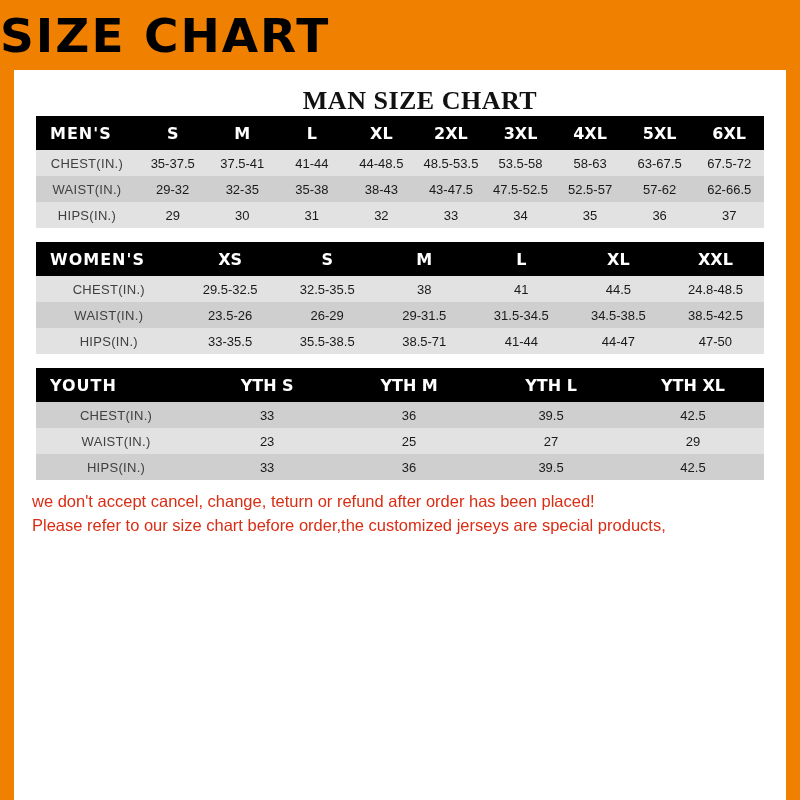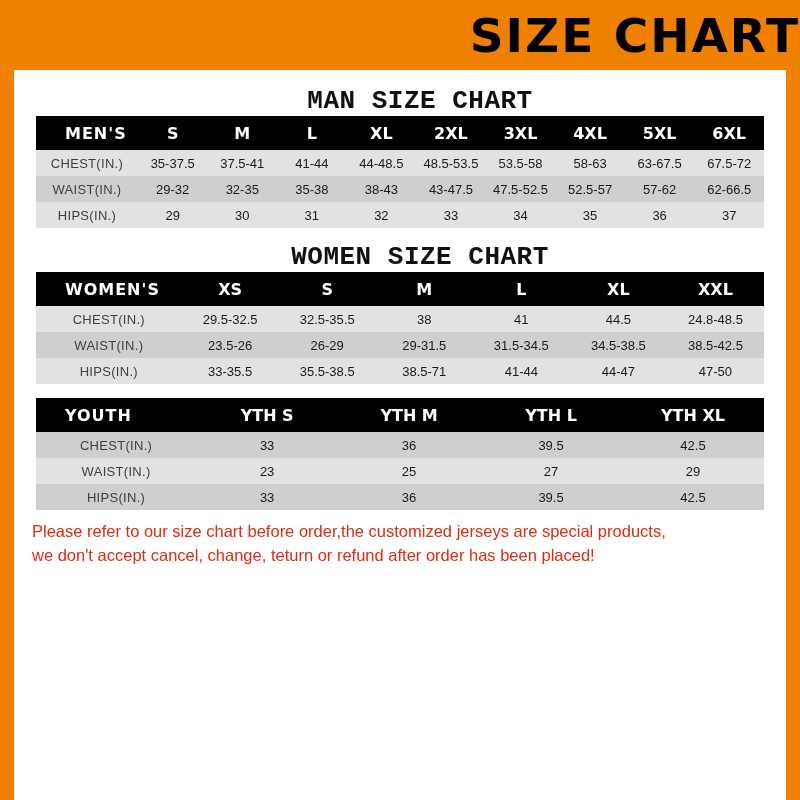--- a/index.html
+++ b/index.html
@@ -15,34 +15,34 @@
     width: 800px; height: 800px;
     background: #ffffff;
     border-left: 14px solid #f08000;
     border-right: 14px solid #f08000;
   }
   .header-band {
     background: #f08000;
     height: 70px;
     display: flex;
     align-items: center;
-    justify-content: flex-end;
+    justify-content: flex-start;
     margin: 0 -14px;
   }
   .header-title {
     font-family: "DejaVu Sans", sans-serif;
     font-weight: bold;
     font-size: 47px;
     letter-spacing: 2px;
     color: #000;
     line-height: 1;
   }
   .section-title {
     text-align: center;
-    font-family: Liberation Mono, monospace;
+    font-family: Liberation Serif, serif;
     font-weight: bold;
     font-size: 26px;
     color: #111;
     letter-spacing: 0.5px;
     margin-left: 40px;
   }
   .chart-wrap { padding: 0 22px; }
   table.size-table {
     width: 100%;
     border-collapse: collapse;
@@ -59,21 +59,21 @@
   table.size-table thead th {
     background: #000;
     color: #fff;
     height: 34px;
     font-size: 16px;
     font-weight: bold;
     font-family: "DejaVu Sans", sans-serif;
   }
   table.size-table thead th.rowhead {
     text-align: left;
-    padding-left: 29px;
+    padding-left: 14px;
     letter-spacing: 1px;
   }
   table.size-table tbody tr.alt-a td { background: #e2e2e2; }
   table.size-table tbody tr.alt-b td { background: #cfcfcf; }
   table.size-table tbody td.rowlabel {
     text-align: center;
     font-size: 13px;
     color: #404040;
     letter-spacing: 0.3px;
   }
@@ -150,21 +150,20 @@
               <td>35</td>
               <td>36</td>
               <td>37</td>
             </tr>
           </tbody>
         </table>
     </div>
   </div>
 
   <div class="s2">
-    <div class="section-title">WOMEN SIZE CHART</div>
     <div class="chart-wrap">
       <table class="size-table">
           <thead>
             <tr>
               <th class="rowhead" style="width: 20%; margin-left: 20px;">WOMEN'S</th>
               <th>XS</th>
               <th>S</th>
               <th>M</th>
               <th>L</th>
               <th>XL</th>
@@ -237,17 +236,17 @@
               <td>36</td>
               <td>39.5</td>
               <td>42.5</td>
             </tr>
           </tbody>
         </table>
     </div>
   </div>
 
   <div class="footer-note">
+    <div>we don't accept cancel, change, teturn or refund after order has been placed!</div>
     <div>Please refer to our size chart before order,the customized jerseys are special products,</div>
-    <div>we don't accept cancel, change, teturn or refund after order has been placed!</div>
   </div>
 
 </div>
 
 </body></html>

